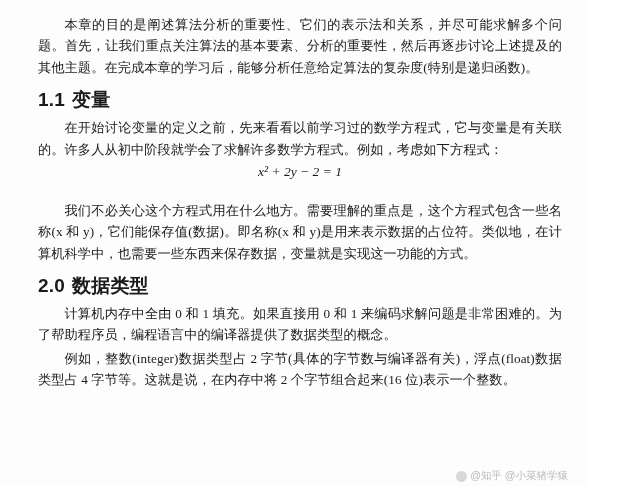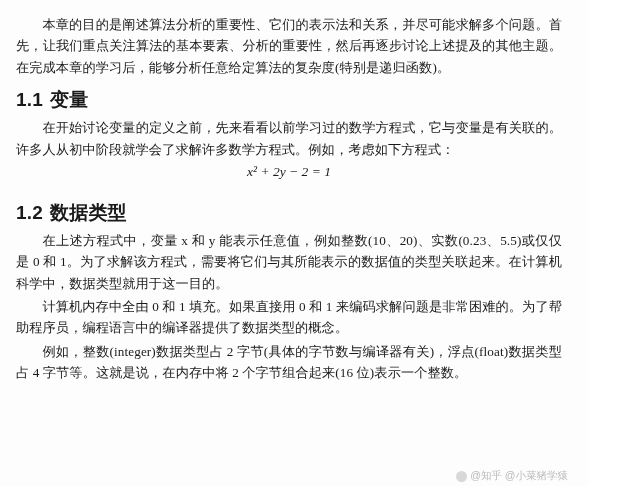--- a/index.html
+++ b/index.html
@@ -12,21 +12,21 @@
     height: 486px;
     overflow: hidden;
     font-family: "Liberation Serif", "DejaVu Serif", serif;
     color: #1a1a1a;
   }
   .page {
     position: relative;
     width: 588px;
     height: 486px;
     box-sizing: border-box;
-    padding: 14px 26px 8px 16px;
+    padding: 14px 26px 8px 38px;
     background: #fdfdfd;
   }
   .para {
     font-size: 13.2px;
     line-height: 1.62;
     text-align: justify;
     text-justify: inter-ideograph;
     margin: 0 0 2px 0;
     letter-spacing: 0.1px;
   }
@@ -79,26 +79,26 @@
   <p class="para indent">本章的目的是阐述算法分析的重要性、它们的表示法和关系，并尽可能求解多个问题。首先，让我们重点关注算法的基本要素、分析的重要性，然后再逐步讨论上述提及的其他主题。在完成本章的学习后，能够分析任意给定算法的复杂度(特别是递归函数)。</p>
 
   <h2 class="heading">
     <span class="num">1.1</span><span>变量</span>
   </h2>
 
   <p class="para indent">在开始讨论变量的定义之前，先来看看以前学习过的数学方程式，它与变量是有关联的。许多人从初中阶段就学会了求解许多数学方程式。例如，考虑如下方程式：</p>
 
   <div class="formula">x² + 2y − 2 = 1</div>
 
+  <p class="para indent">我们不必关心这个方程式用在什么地方。需要理解的重点是，这个方程式包含一些名称(x 和 y)，它们能保存值(数据)。即名称(x 和 y)是用来表示数据的占位符。类似地，在计算机科学中，也需要一些东西来保存数据，变量就是实现这一功能的方式。</p>
 
   <h2 class="heading">
-    <span class="num">1.2</span><span>数据类型</span>
+    <span class="num">2.0</span><span>数据类型</span>
   </h2>
 
-  <p class="para indent">在上述方程式中，变量 x 和 y 能表示任意值，例如整数(10、20)、实数(0.23、5.5)或仅仅是 0 和 1。为了求解该方程式，需要将它们与其所能表示的数据值的类型关联起来。在计算机科学中，数据类型就用于这一目的。</p>
   <p class="para indent">计算机内存中全由 0 和 1 填充。如果直接用 0 和 1 来编码求解问题是非常困难的。为了帮助程序员，编程语言中的编译器提供了数据类型的概念。</p>
   <p class="para indent">例如，整数(integer)数据类型占 2 字节(具体的字节数与编译器有关)，浮点(float)数据类型占 4 字节等。这就是说，在内存中将 2 个字节组合起来(16 位)表示一个整数。</p>
 
   <div class="watermark">
     <span class="wm-logo"></span>
     <span>@知乎 @小菜猪学猿</span>
   </div>
 
 </div>
 

